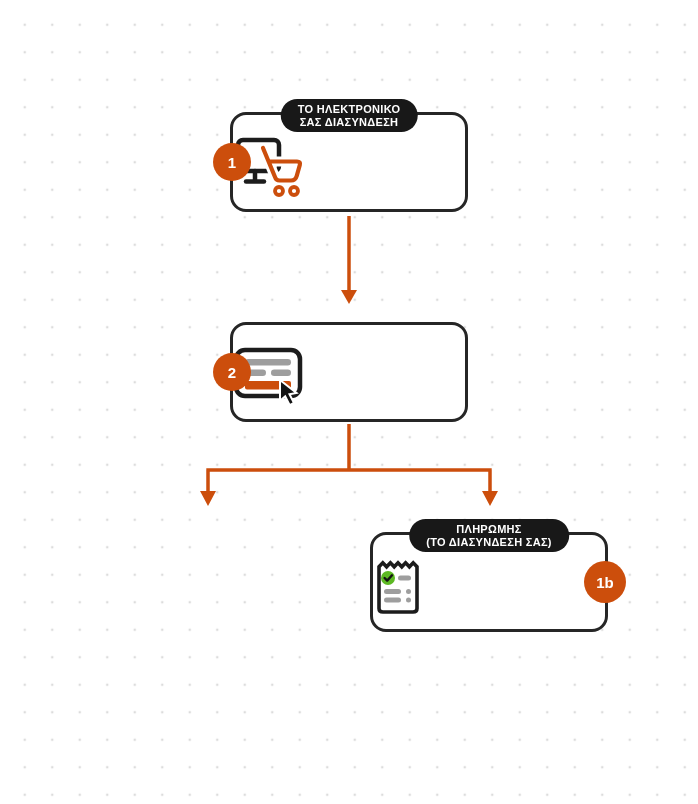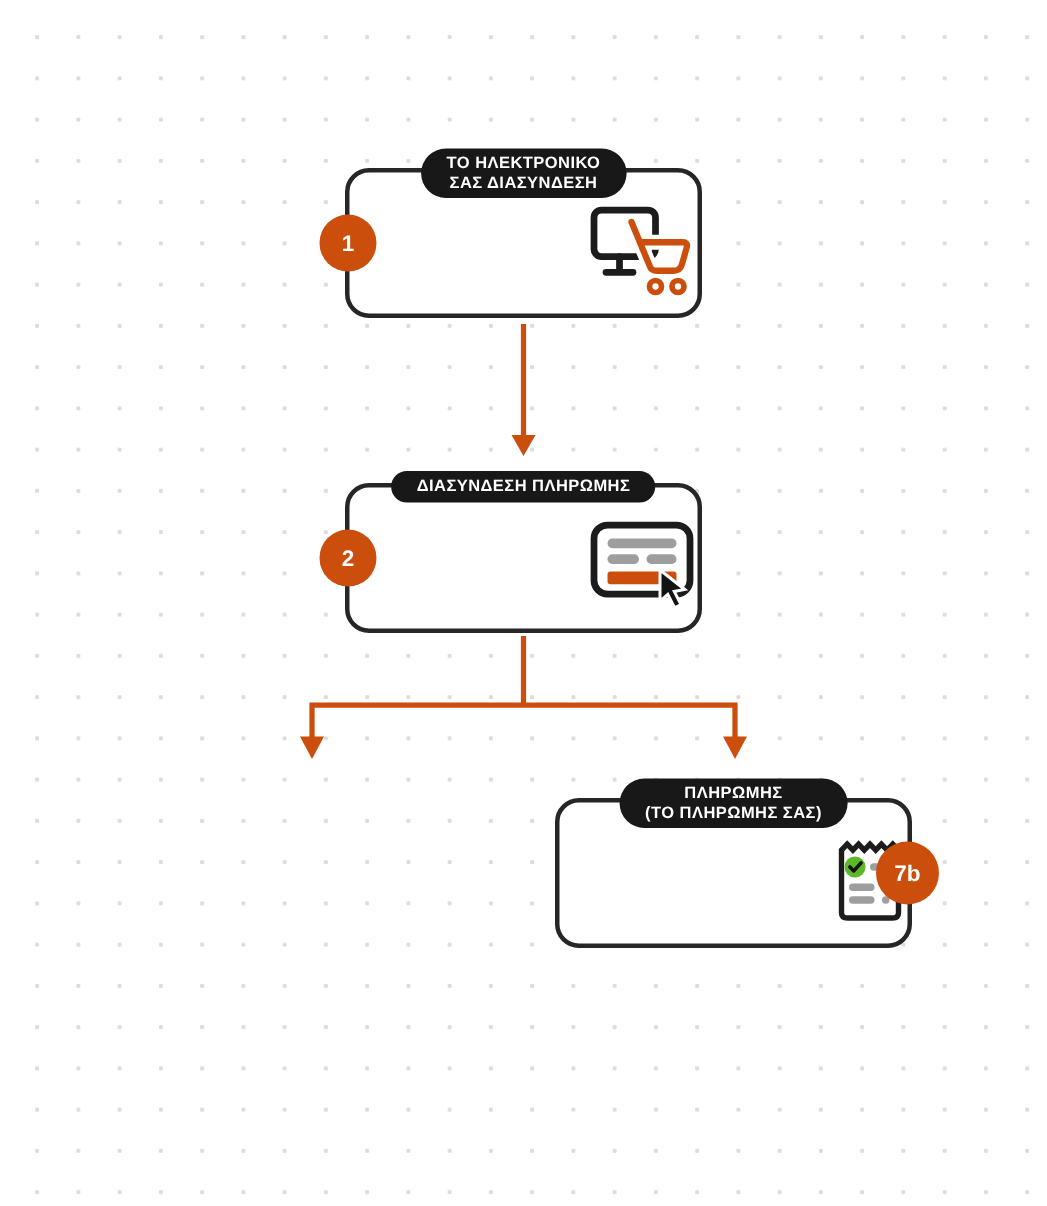--- a/index.html
+++ b/index.html
@@ -12,21 +12,21 @@
     position:relative;width:698px;height:804px;overflow:hidden;
     background-color:#ffffff;
     background-image:radial-gradient(circle, #dcdcdc 1.3px, transparent 1.6px);
     background-size:27.5px 27.5px;
     background-position:11px 11px;
   }
   .connectors{position:absolute;left:0;top:0;z-index:1;}
   .node{
     position:absolute;width:238px;height:100px;box-sizing:border-box;
     background:#ffffff;border:3px solid #262626;border-radius:16px;
-    display:flex;align-items:center;justify-content:flex-end;z-index:2;
+    display:flex;align-items:center;justify-content:flex-start;z-index:2;
   }
   #node-store{left:230px;top:112px;}
   #node-payment{left:230px;top:322px;}
   #node-receipt-hosted{left:90px;top:532px;}
   #node-receipt-store{left:370px;top:532px;}
   .pill{
     position:absolute;left:50%;transform:translateX(-50%);
     background:#181818;color:#ffffff;border-radius:18px;
     padding:4px 17px;font-size:11px;font-weight:bold;line-height:12.5px;
     text-align:center;white-space:nowrap;letter-spacing:.3px;z-index:3;
@@ -76,43 +76,40 @@
           <path d="M30,12 L42,41 Q43,44.5 46.5,44.5 L58,44.5 Q62.5,44.5 63.7,40 L66.8,29 Q67.8,25.5 64,25.5 L36,25.5" stroke="#ffffff" stroke-width="10"></path>
           <path d="M30,12 L42,41 Q43,44.5 46.5,44.5 L58,44.5 Q62.5,44.5 63.7,40 L66.8,29 Q67.8,25.5 64,25.5 L36,25.5" stroke="#cc4e0c" stroke-width="4.2"></path>
           <circle cx="46" cy="55" r="4" stroke="#cc4e0c" stroke-width="3.8" fill="#ffffff"></circle>
           <circle cx="61" cy="55" r="4" stroke="#cc4e0c" stroke-width="3.8" fill="#ffffff"></circle>
         </g>
       </svg>
     </span>
   </div>
 
   <div class="node" id="node-payment">
-    <div class="pill one-line">
-      <div>ΔΙΑΣΥΝΔΕΣΗ ΠΛΗΡΩΜΗΣ</div>
-    </div>
     <div class="badge left">2</div>
     <span class="icon">
       <svg width="72" height="60" viewBox="0 0 72 60">
         <rect x="3" y="3" width="64" height="46" rx="9" fill="#ffffff" stroke="#1c1c1c" stroke-width="4.5"></rect>
         <rect x="12" y="12" width="46" height="6.5" rx="3.2" fill="#9e9e9e"></rect>
         <rect x="12" y="22.5" width="21" height="6.5" rx="3.2" fill="#9e9e9e"></rect>
         <rect x="38" y="22.5" width="20" height="6.5" rx="3.2" fill="#9e9e9e"></rect>
         <rect x="12" y="34" width="46" height="8.5" rx="2" fill="#cc4e0c"></rect>
         <path d="M47,33 L63.5,46 L56.5,47.3 L61,56 L56.7,58.2 L52.2,49.3 L47,53.8 Z" fill="#131313" stroke="#ffffff" stroke-width="2"></path>
       </svg>
     </span>
   </div>
 
 
   <div class="node" id="node-receipt-store">
     <div class="pill two-line">
       <div>ΠΛΗΡΩΜΗΣ</div>
-      <div>(ΤΟ ΠΛΗΡΩΜΗΣ ΣΑΣ)</div>
+      <div>(ΤΟ ΔΙΑΣΥΝΔΕΣΗ ΣΑΣ)</div>
     </div>
-    <div class="badge right big">7b</div>
+    <div class="badge right big">1b</div>
     <span class="icon">
       <svg width="50" height="58" viewBox="0 0 50 58">
         <path d="M6,50.5 Q6,54 10,54 L40,54 Q44,54 44,50.5 L44,8.8 L40.2,4.8 L36.4,8.8 L32.6,4.8 L28.8,8.8 L25,4.8 L21.2,8.8 L17.4,4.8 L13.6,8.8 L9.8,4.8 L6,8.8 Z" fill="#ffffff" stroke="#1c1c1c" stroke-width="3.6"></path>
         <circle cx="15" cy="20" r="7" fill="#5cb823"></circle>
         <path d="M11.6,20 L14.2,22.6 L19,17.3" stroke="#131313" stroke-width="2.4" fill="none" stroke-linecap="round" stroke-linejoin="round"></path>
         <rect x="25" y="17.5" width="13" height="5" rx="2.5" fill="#9e9e9e"></rect>
         <rect x="11" y="31" width="17" height="5" rx="2.5" fill="#9e9e9e"></rect>
         <rect x="33" y="31" width="5" height="5" rx="2.5" fill="#9e9e9e"></rect>
         <rect x="11" y="39.5" width="17" height="5" rx="2.5" fill="#9e9e9e"></rect>
         <rect x="33" y="39.5" width="5" height="5" rx="2.5" fill="#9e9e9e"></rect>

